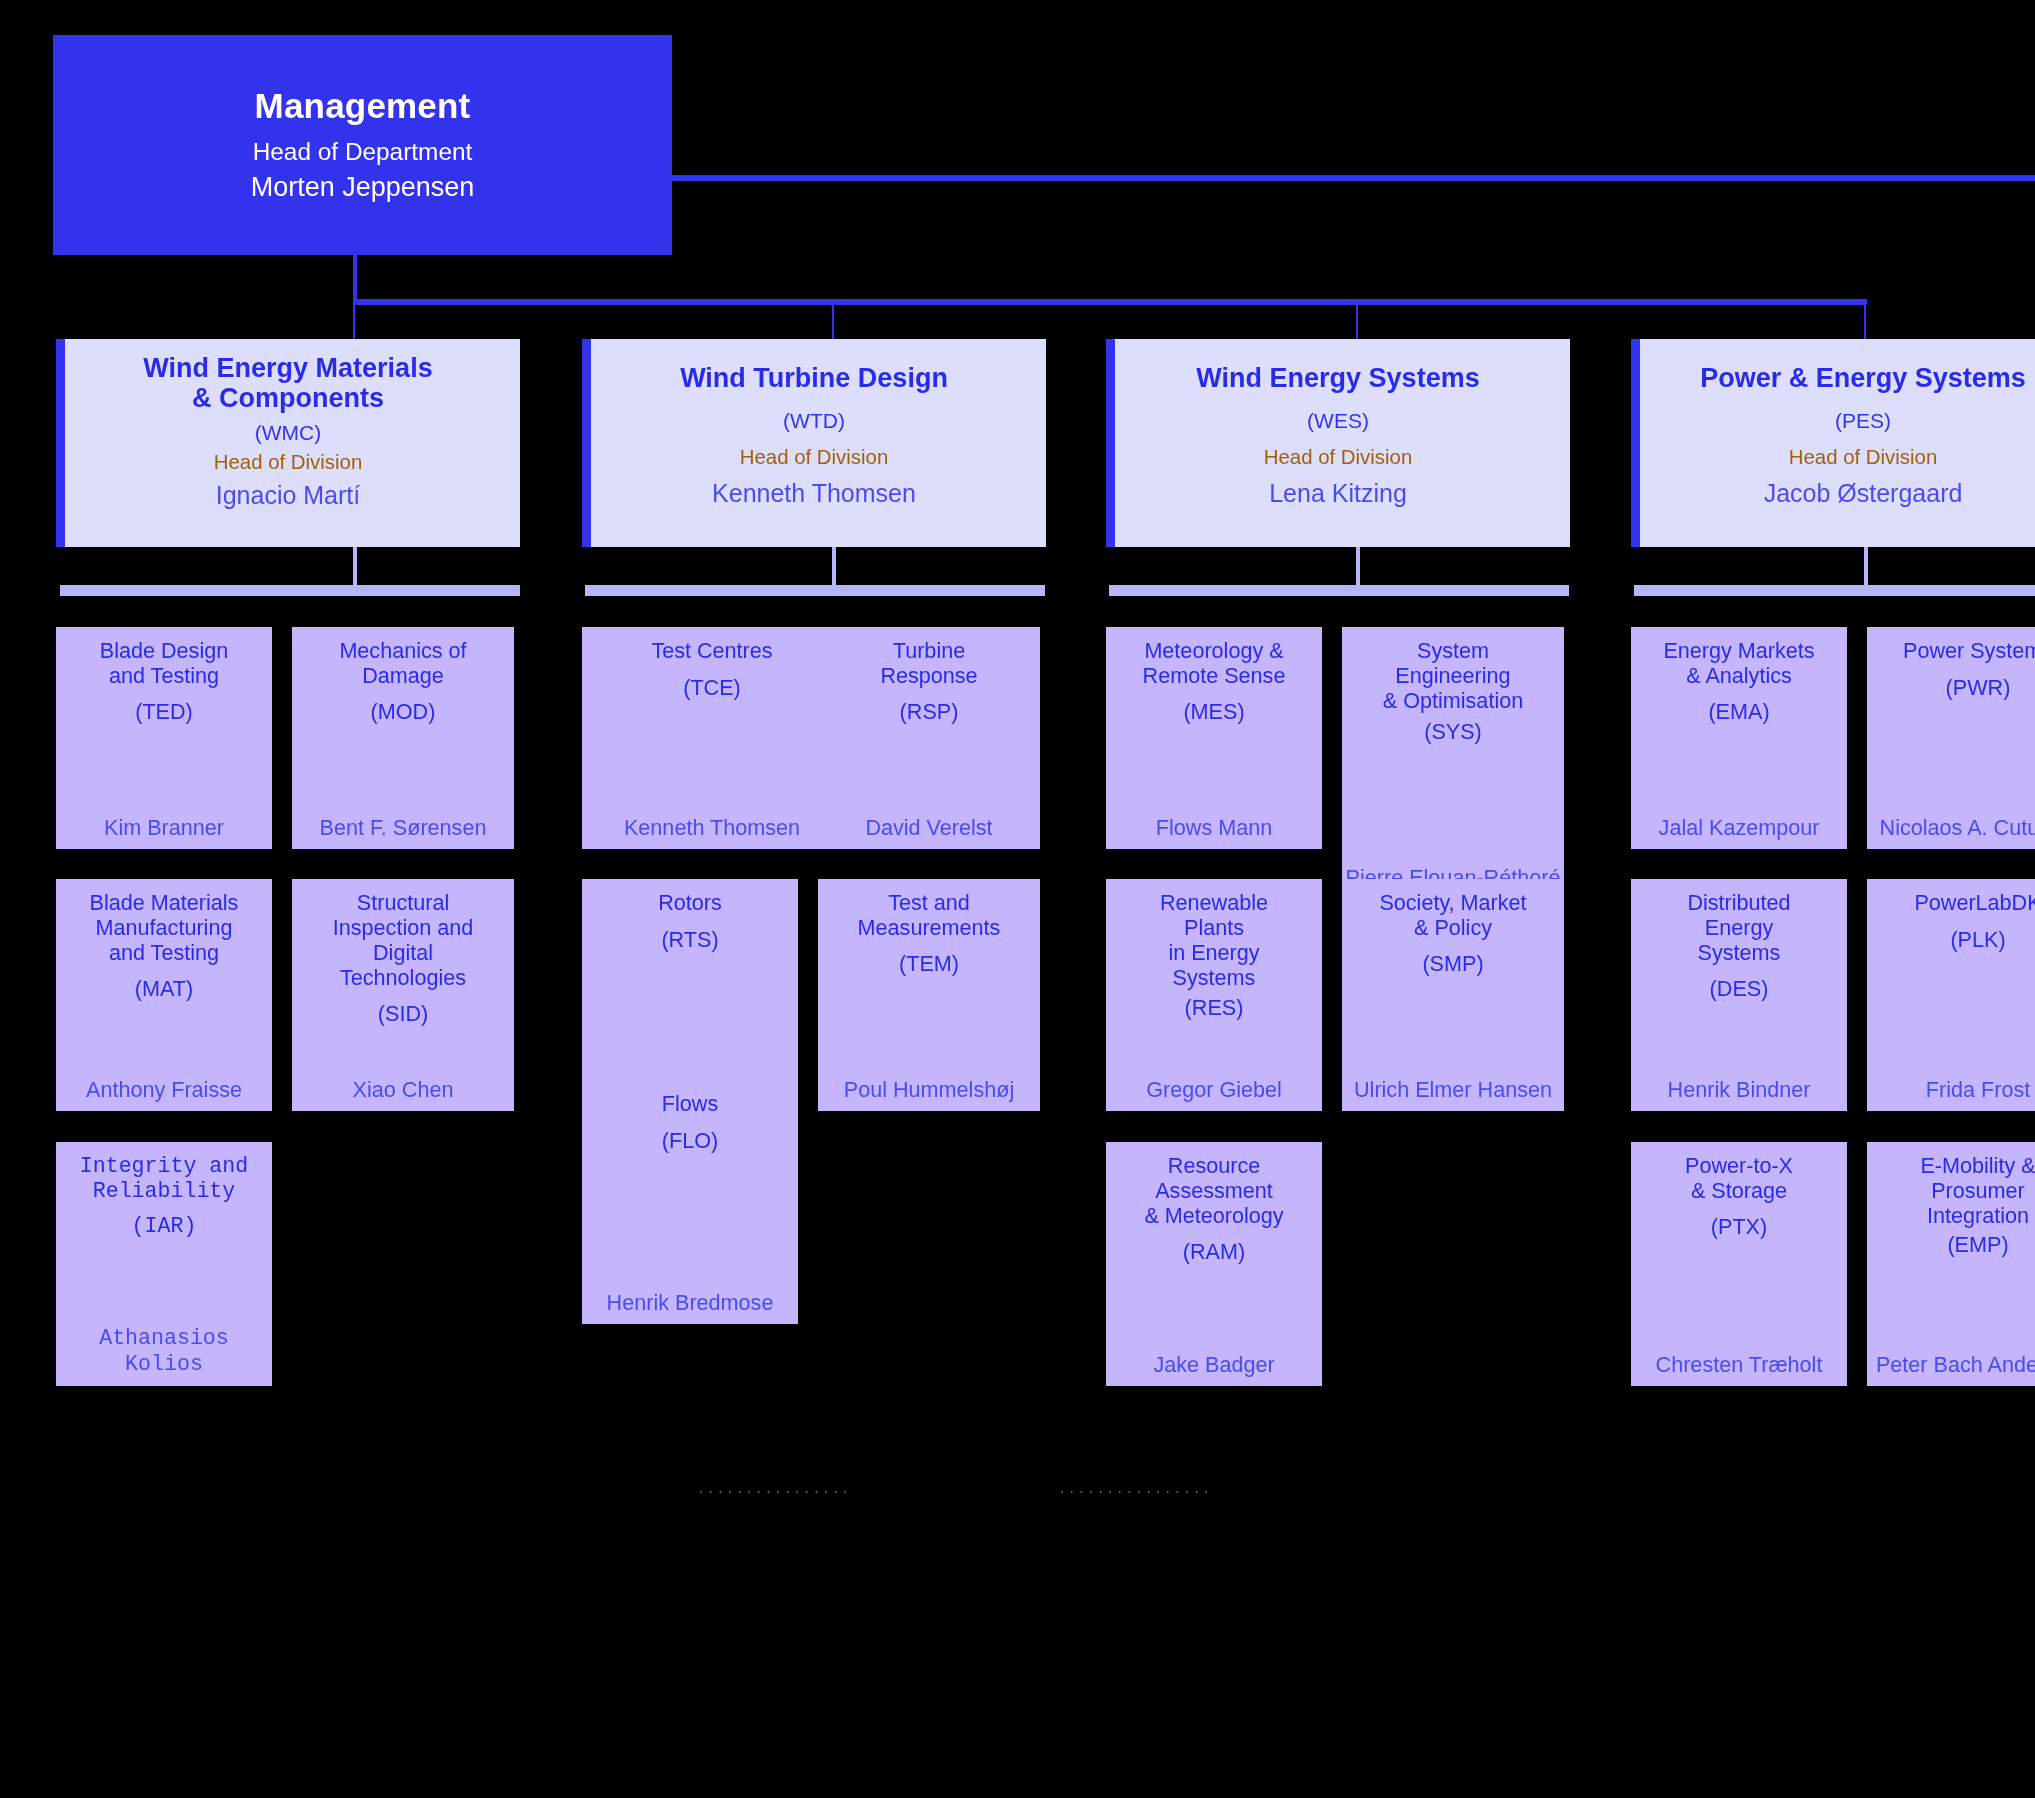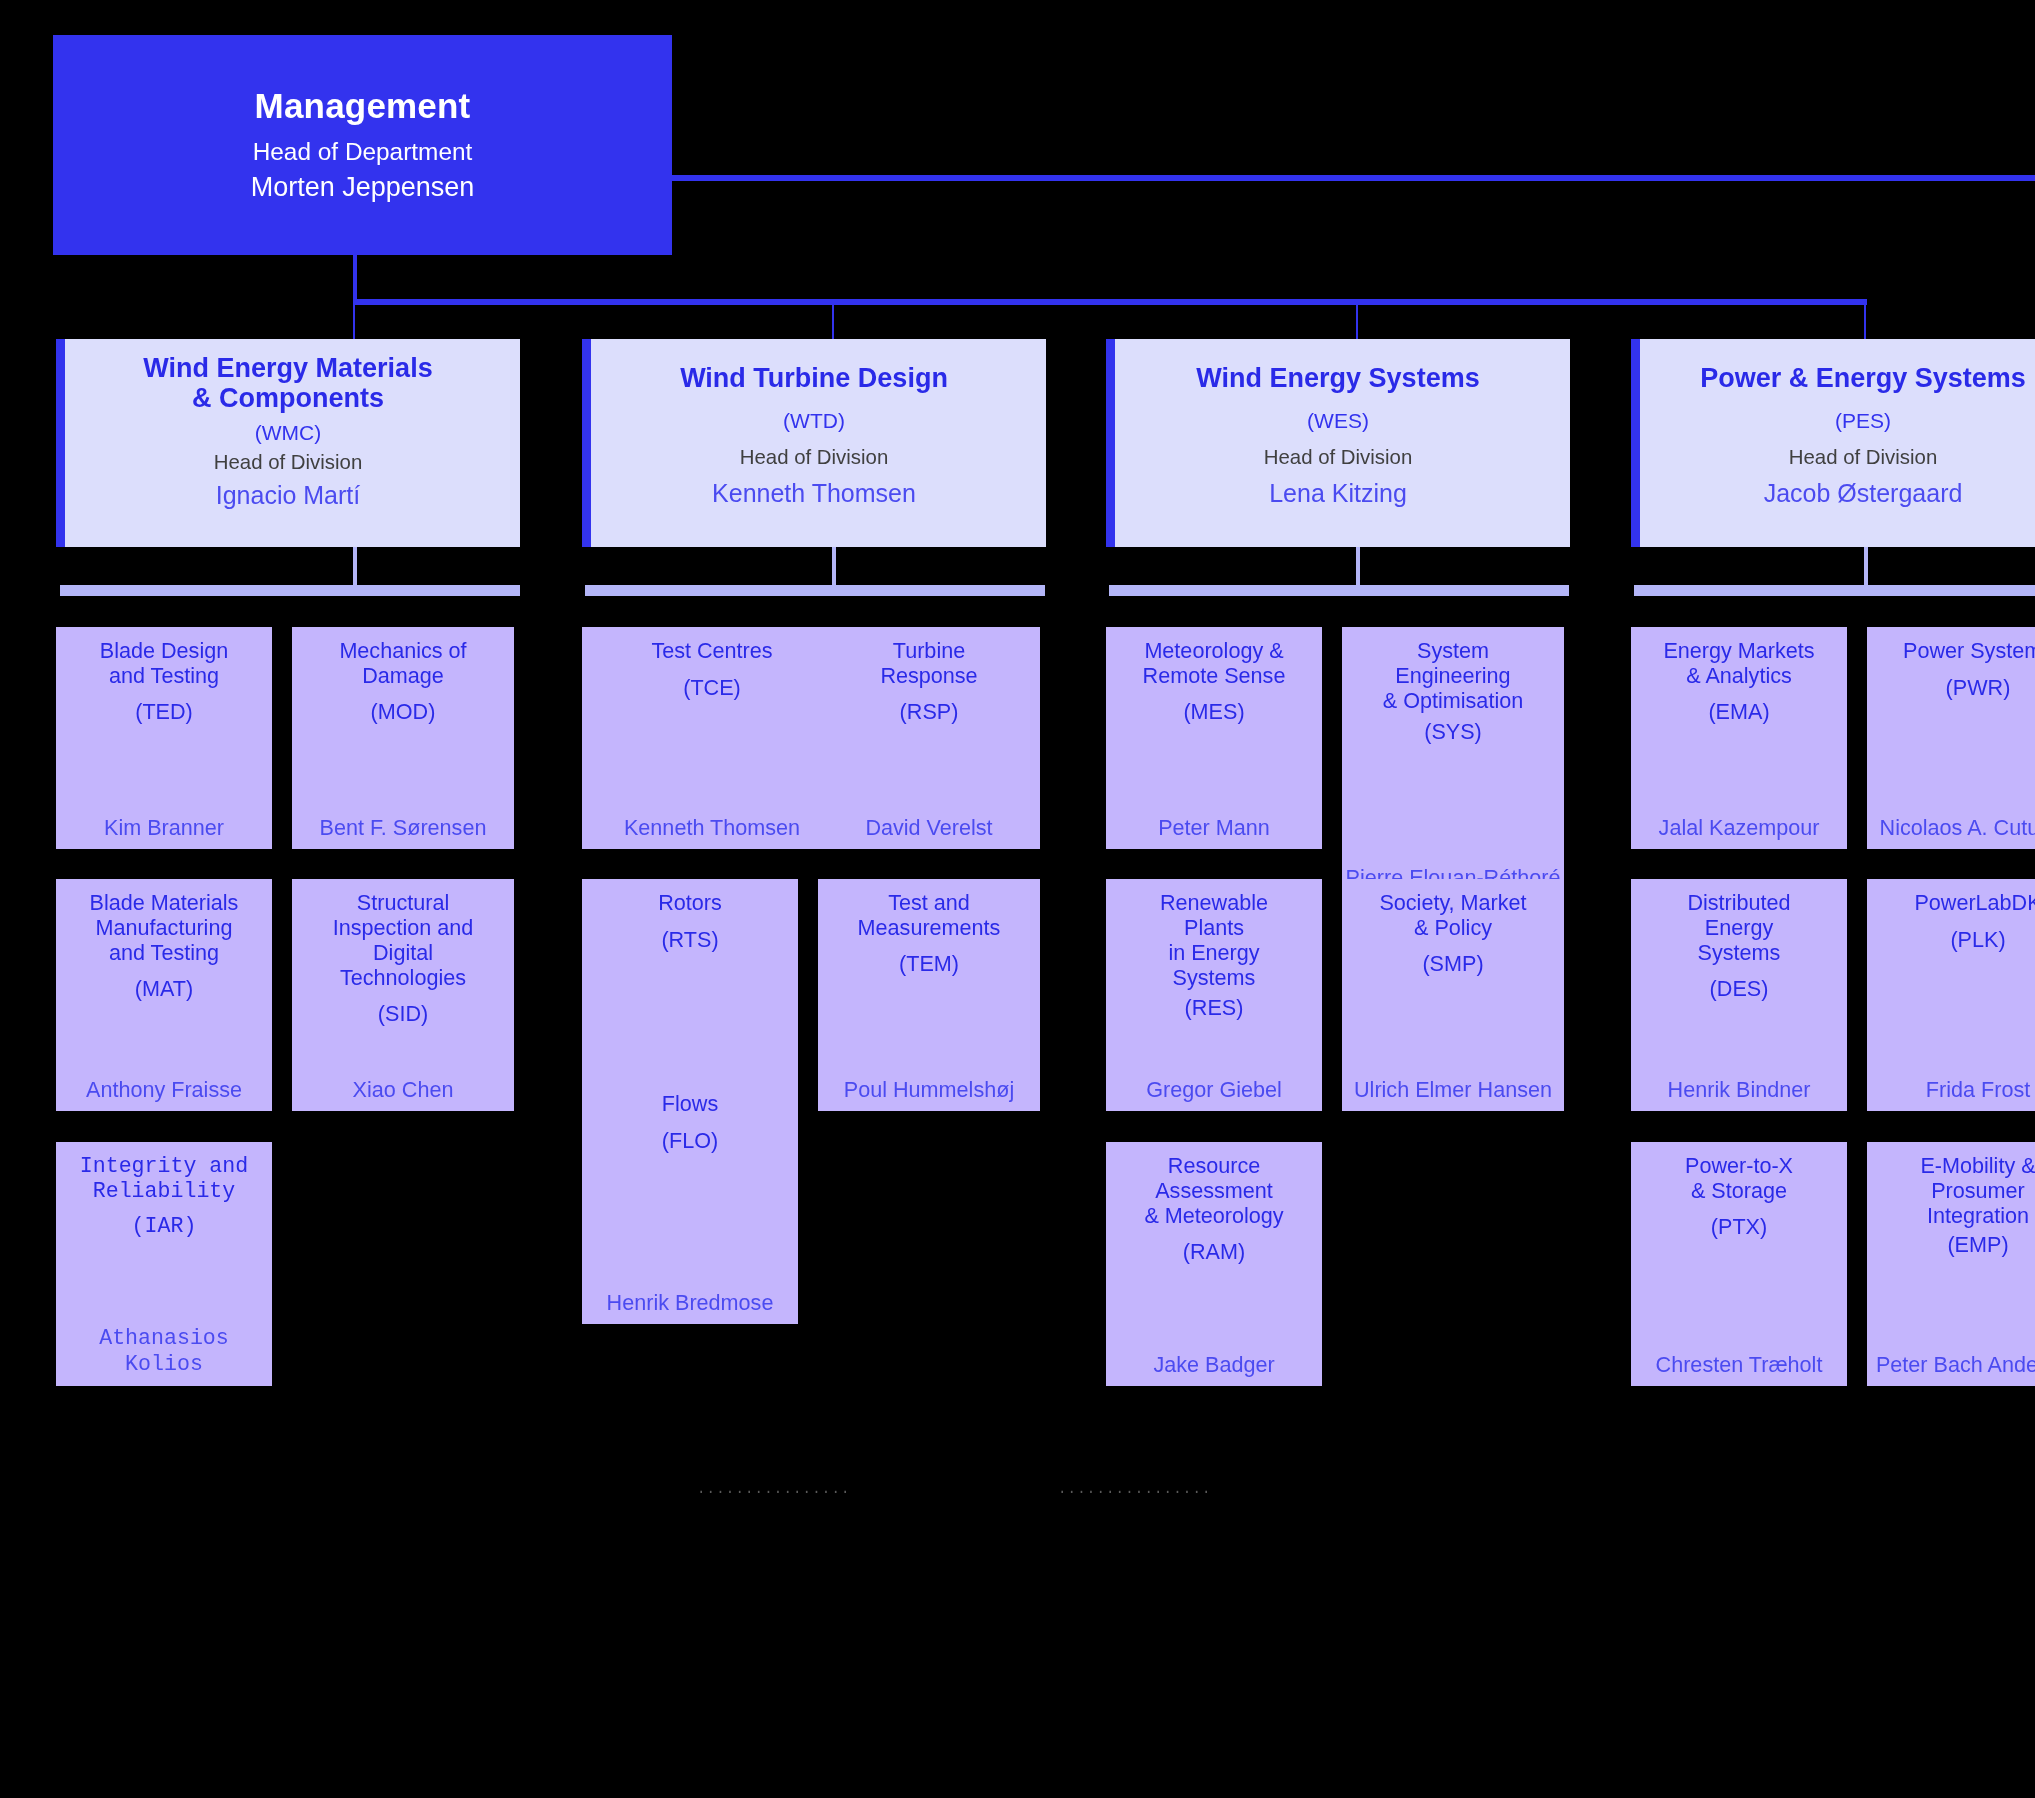--- a/index.html
+++ b/index.html
@@ -26,21 +26,21 @@
   .div-box{
     background:#dcdefc;
     display:flex;flex-direction:column;align-items:center;justify-content:flex-start;
     padding-top:14px;
   }
   .div-box .accent{
     position:absolute;left:0;top:0;bottom:0;width:9px;background:#3333ee;
   }
   .div-box .dt{color:#2a2ae8;font-weight:bold;font-size:27px;line-height:1.12;}
   .div-box .dabbr{color:#3333ee;font-size:21px;line-height:1.2;margin-top:6.5px;font-weight:400;}
-  .div-box .drole{color:#404040;font-size:20.4px;line-height:1.2;margin-top:4.9px;font-weight:400;}
+  .div-box .drole{color:#a16207;font-size:20.4px;line-height:1.2;margin-top:4.9px;font-weight:400;}
   .div-box .dname{color:#4b4bf0;font-size:25px;line-height:1.2;margin-top:5.7px;font-weight:300;}
 
   
   .sec{
     background:#c4b5fd;
     display:flex;flex-direction:column;align-items:center;justify-content:flex-start;
     padding:12.2px 3.3px 7.3px 3.3px;
   }
   .sec .stitle{color:#2a2ae8;font-size:21.6px;line-height:1.15;font-weight:400;}
   .sec .sabbr{color:#2a2ae8;font-size:21.6px;line-height:1.2;margin-top:10.6px;font-weight:400;}
@@ -186,21 +186,21 @@
     <div class="dabbr" style="margin-top:14.7px;">(WES)</div>
     <div class="drole" style="margin-top:11.4px;">Head of Division</div>
     <div class="dname" style="margin-top:9px;">Lena Kitzing</div>
   </div>
 
   <div class="bx sec" style="left:1106px;top:627px;width:216px;height:222px;">
     <div class="stitle">
       <span>Meteorology &amp;</span><br><span>Remote Sense</span>
     </div>
     <div class="sabbr">(MES)</div>
-    <div class="sname">Peter Mann</div>
+    <div class="sname">Flows Mann</div>
   </div>
 
   <div class="bx sec" style="left:1342px;top:627px;width:222px;height:272px;">
     <div class="stitle">
       <span>System</span><br><span>Engineering</span><br><span>&amp; Optimisation</span>
     </div>
     <div class="sabbr" style="margin-top:5.7px;">(SYS)</div>
     <div class="sname">Pierre Elouan-Réthoré</div>
   </div>
 

